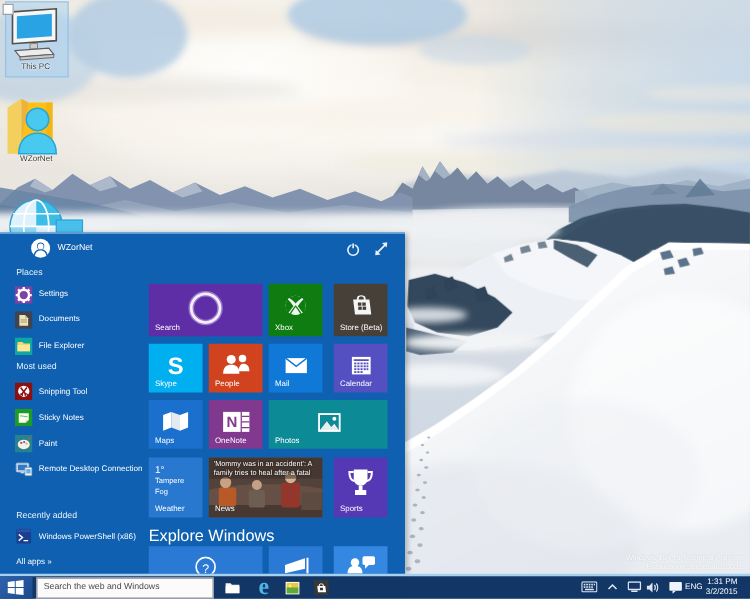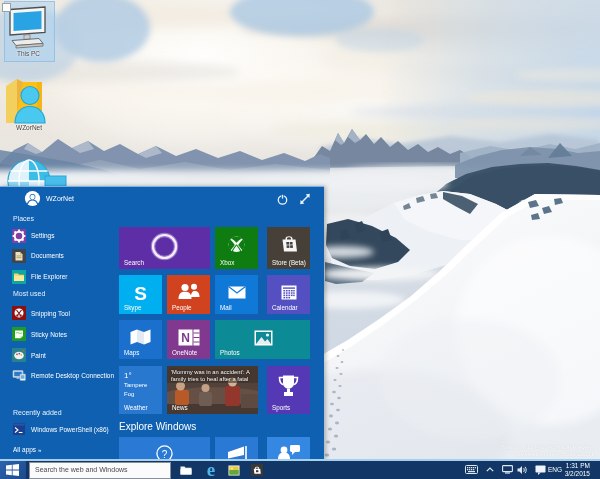--- a/index.html
+++ b/index.html
@@ -458,21 +458,21 @@
 <div class="tile" style="left:267px;top:366px;width:43px;height:48px;background:#5538b4;">
   <svg class="abs" style="left:11px;top:9px" width="21" height="22" viewBox="0 0 21 22">
     <path d="M5,0.5 L16,0.5 L16,8 C16,11.5 13.5,13.5 10.5,13.5 C7.5,13.5 5,11.5 5,8 Z" fill="#fff"></path>
     <path d="M5,2.5 L1.5,2.5 C1.5,6.5 2.5,9 5.5,9.8 M16,2.5 L19.5,2.5 C19.5,6.5 18.5,9 15.5,9.8" fill="none" stroke="#fff" stroke-width="1.6"></path>
     <rect x="9" y="13.5" width="3" height="3.5" fill="#fff"></rect>
     <rect x="6" y="17" width="9" height="4" fill="#fff"></rect>
   </svg>
   <div class="tlabel">Sports</div>
 </div>
 
-<div class="abs" style="left:119px;top:421px;font-size:10px;color:#fff;">Explore Windows</div>
+<div class="abs" style="left:119px;top:421px;font-size:13px;color:#fff;">Explore Windows</div>
 
 <div class="tile" style="left:119px;top:437px;width:91px;height:22px;background:#2a79d4;">
   <svg class="abs" style="left:37px;top:8px" width="17" height="14" viewBox="0 0 17 14">
     <circle cx="8.5" cy="8.5" r="7.6" fill="none" stroke="#fff" stroke-width="1.3"></circle>
     <text x="8.5" y="13" text-anchor="middle" font-family="Liberation Sans" font-size="10" fill="#fff">?</text>
   </svg>
 </div>
 <div class="tile" style="left:215px;top:437px;width:43px;height:22px;background:#2a79d4;">
   <svg class="abs" style="left:11px;top:9px" width="22" height="13" viewBox="0 0 22 13">
     <polygon points="2,6 18,0.5 18,9 2,12.5" fill="#fff"></polygon>

